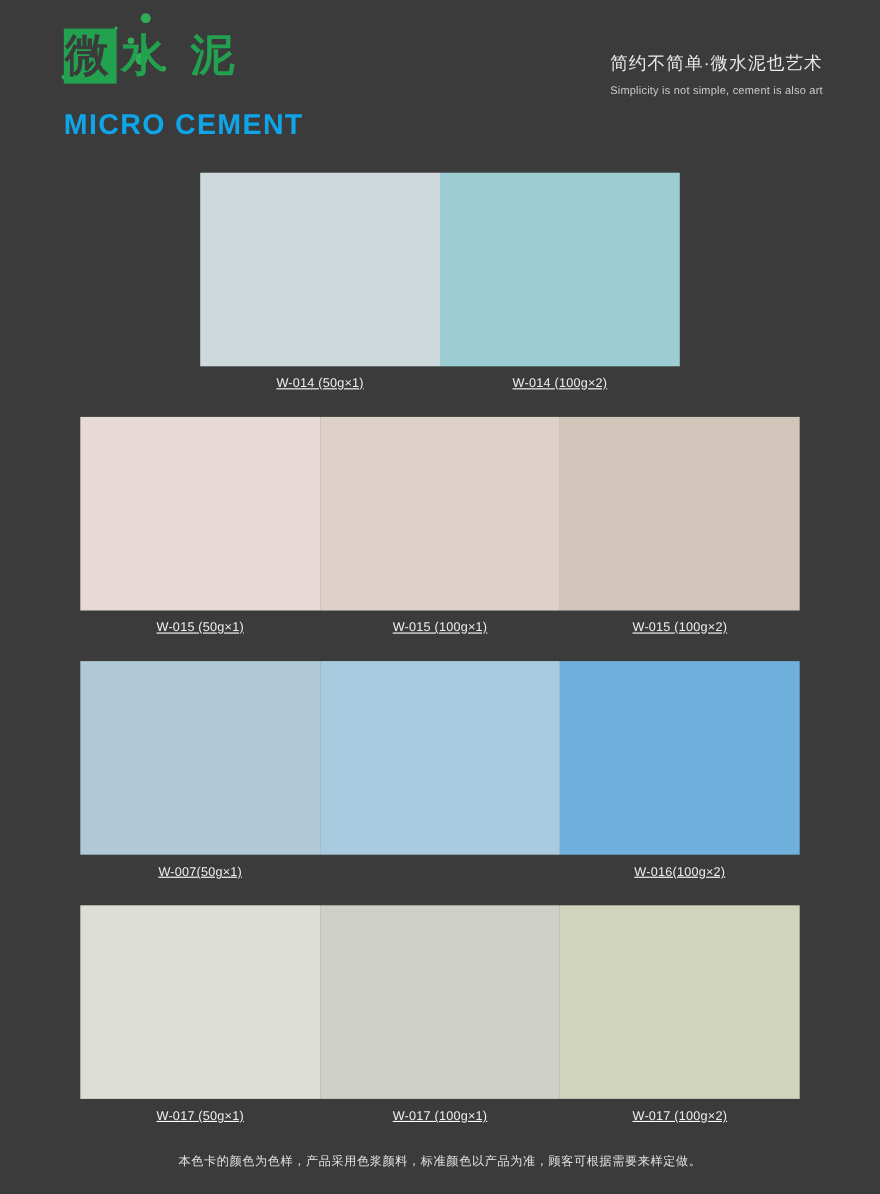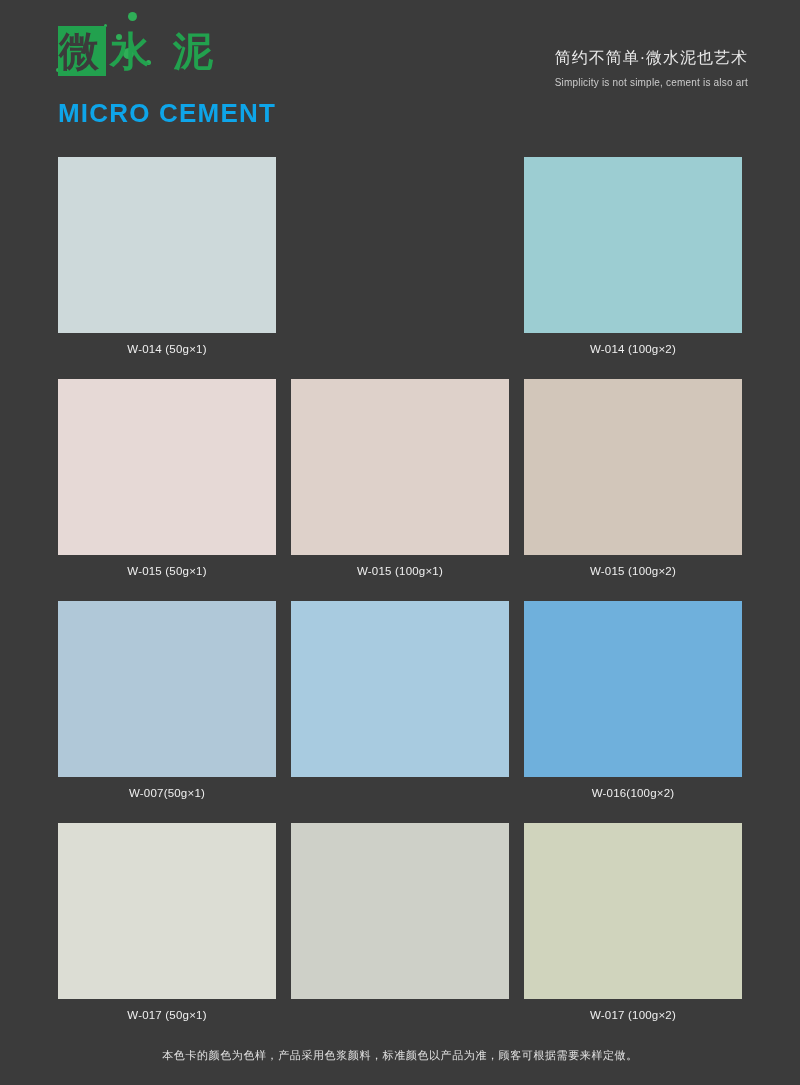--- a/index.html
+++ b/index.html
@@ -92,22 +92,23 @@
 
   
   .grid {
     position: absolute;
     left: 58px;
     top: 157px;
     width: 684px;
   }
   .row {
     display: flex;
-    justify-content: space-between;
+    justify-content: center;
     margin-bottom: 24px;
+    text-decoration: underline;
   }
   .cell {
     width: 218px;
   }
   .chip {
     width: 218px;
     height: 176px;
     display: block;
   }
   .chip-label {
@@ -204,20 +205,21 @@
     </div>
   </div>
 
   <div class="row">
     <div class="cell">
       <span class="chip" style="background: rgb(220, 221, 212);"></span>
       <div class="chip-label">W-017 (50g×1)</div>
     </div>
     <div class="cell">
       <span class="chip" style="background: rgb(206, 208, 200);"></span>
+      <div class="chip-label">W-017 (100g×1)</div>
     </div>
     <div class="cell">
       <span class="chip" style="background: rgb(208, 212, 189);"></span>
       <div class="chip-label">W-017 (100g×2)</div>
     </div>
   </div>
 
 </div>
 
 <div class="footer">

